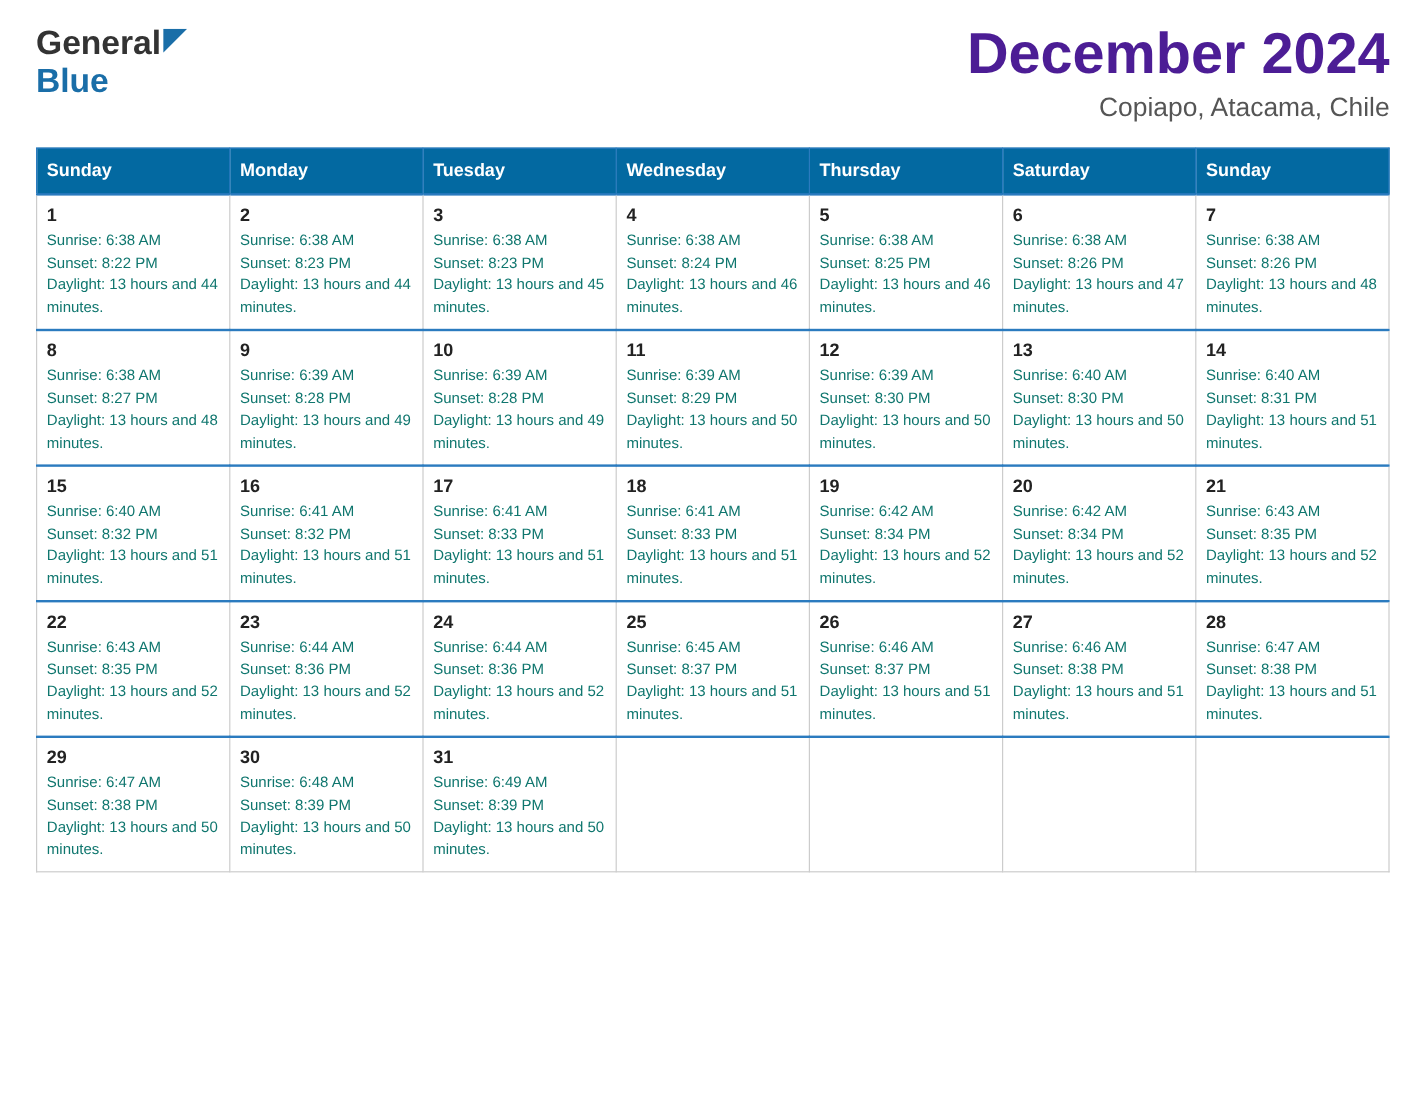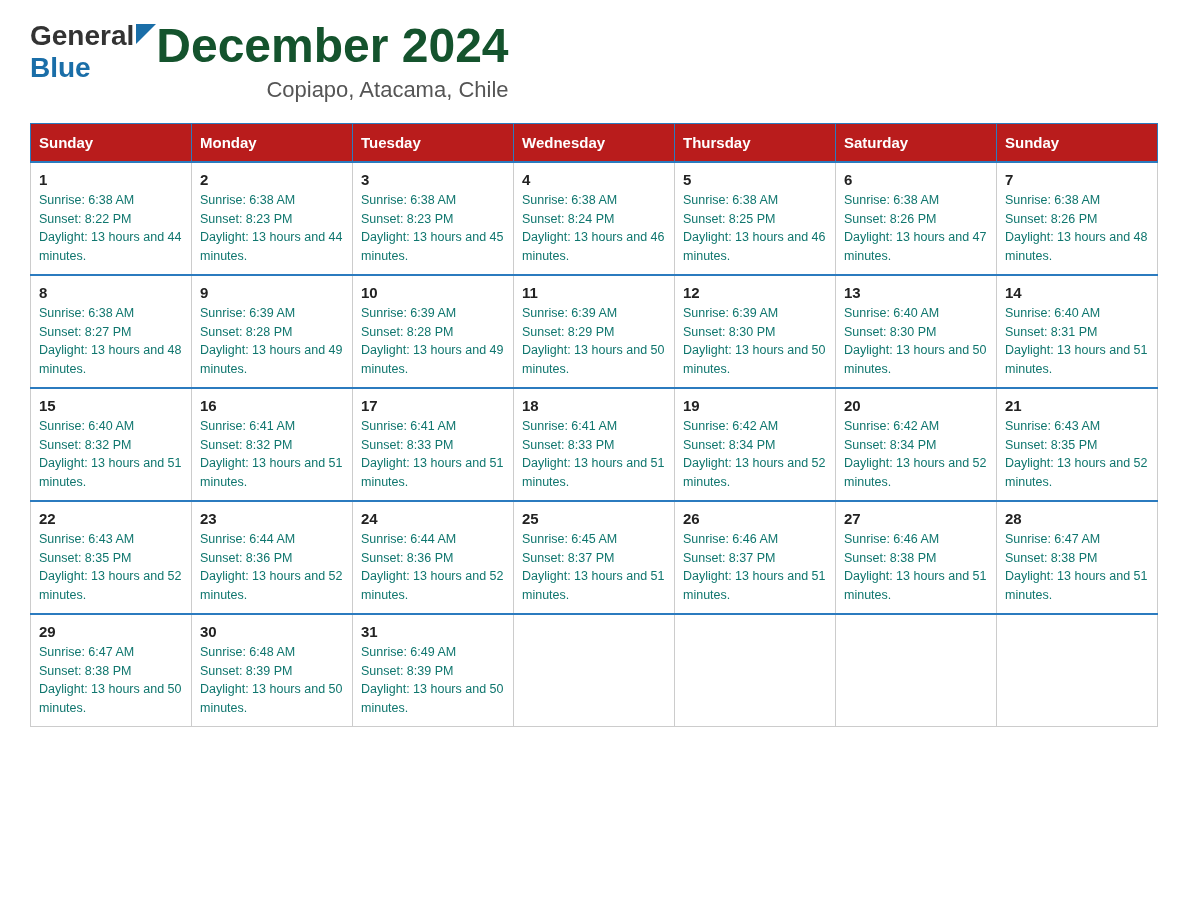--- a/index.html
+++ b/index.html
@@ -5,20 +5,21 @@
     * { box-sizing: border-box; margin: 0; padding: 0; }
     body {
       font-family: Arial, sans-serif;
       background: #fff;
       padding: 20px 30px;
       width: 1188px;
       min-height: 918px;
     }
     .header-row {
       display: flex;
+      justify-content: space-between;
       align-items: flex-start;
       margin-bottom: 20px;
     }
     .logo {
       display: flex;
       align-items: flex-end;
       gap: 0;
     }
     .logo-general {
       font-size: 28px;
@@ -29,35 +30,35 @@
       font-size: 28px;
       font-weight: bold;
       color: #1a6ea8;
     }
     .title-block {
       text-align: right;
     }
     .month-title {
       font-size: 48px;
       font-weight: bold;
-      color: #14532d;
+      color: #4c1d95;
       line-height: 1.1;
     }
     .location-title {
       font-size: 22px;
       color: #555;
       margin-top: 4px;
     }
     .calendar {
       width: 100%;
       border-collapse: collapse;
       font-size: 13px;
     }
     .calendar thead tr {
-      background-color: #b91c1c;
+      background-color: #0369a1;
       color: #fff;
     }
     .calendar thead th {
       padding: 10px 8px;
       text-align: left;
       font-weight: bold;
       font-size: 15px;
       border: 1px solid #2b7bbf;
     }
     .calendar tbody tr {

